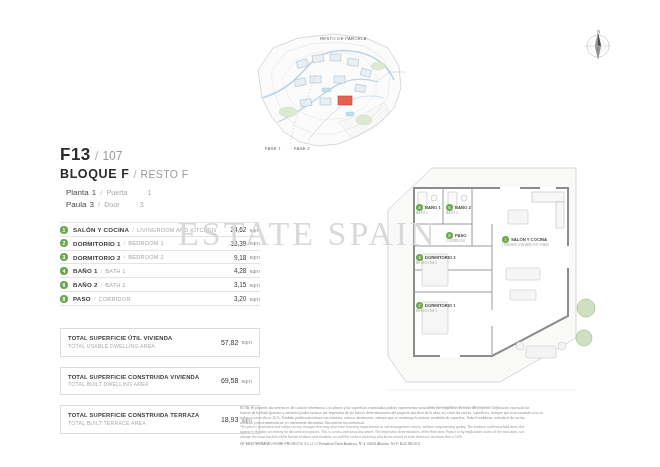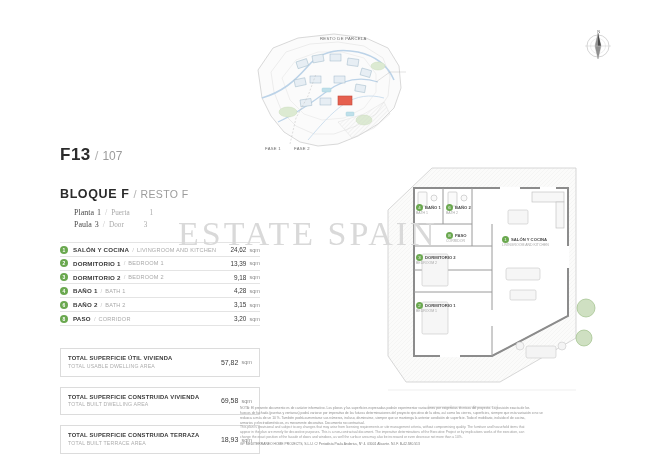--- a/index.html
+++ b/index.html
@@ -39,26 +39,26 @@
   .compass{position:absolute;left:580px;top:28px;width:36px;height:36px;}
 
   
   .left{position:absolute;left:60px;top:145px;width:200px;}
   .title-row{display:flex;align-items:baseline;}
   .title-main{
     font-size:17px;font-weight:bold;color:#2b2b2b;letter-spacing:.5px;
   }
   .title-sep{font-size:13px;color:#b4b4b4;margin:0 4px;}
   .title-sub{font-size:12px;color:#9b9b9b;}
-  .block-row{display:flex;align-items:baseline;margin-top:22px;}
+  .block-row{display:flex;align-items:baseline;margin-top:2px;}
   .block-main{font-size:12.5px;font-weight:bold;color:#2b2b2b;letter-spacing:.6px;}
   .block-sep{font-size:11px;color:#b4b4b4;margin:0 4px;}
   .block-sub{font-size:10.5px;color:#9b9b9b;letter-spacing:.4px;}
 
-  .meta{margin-top:7px;margin-left:14px;font-family:Liberation Serif, serif;}
+  .meta{margin-top:7px;margin-left:6px;}
   .meta-line{display:flex;align-items:baseline;font-size:8px;margin-bottom:3px;}
   .meta-es{color:#4a4a4a;}
   .meta-val{color:#4a4a4a;margin-left:3px;}
   .meta-slash{color:#c0c0c0;margin:0 4px;}
   .meta-en{color:#a9a9a9;font-size:7.2px;}
   .meta-enval{color:#a9a9a9;font-size:7.2px;margin-left:20px;}
 
   
   .rooms{margin-top:13px;}
   .room{

